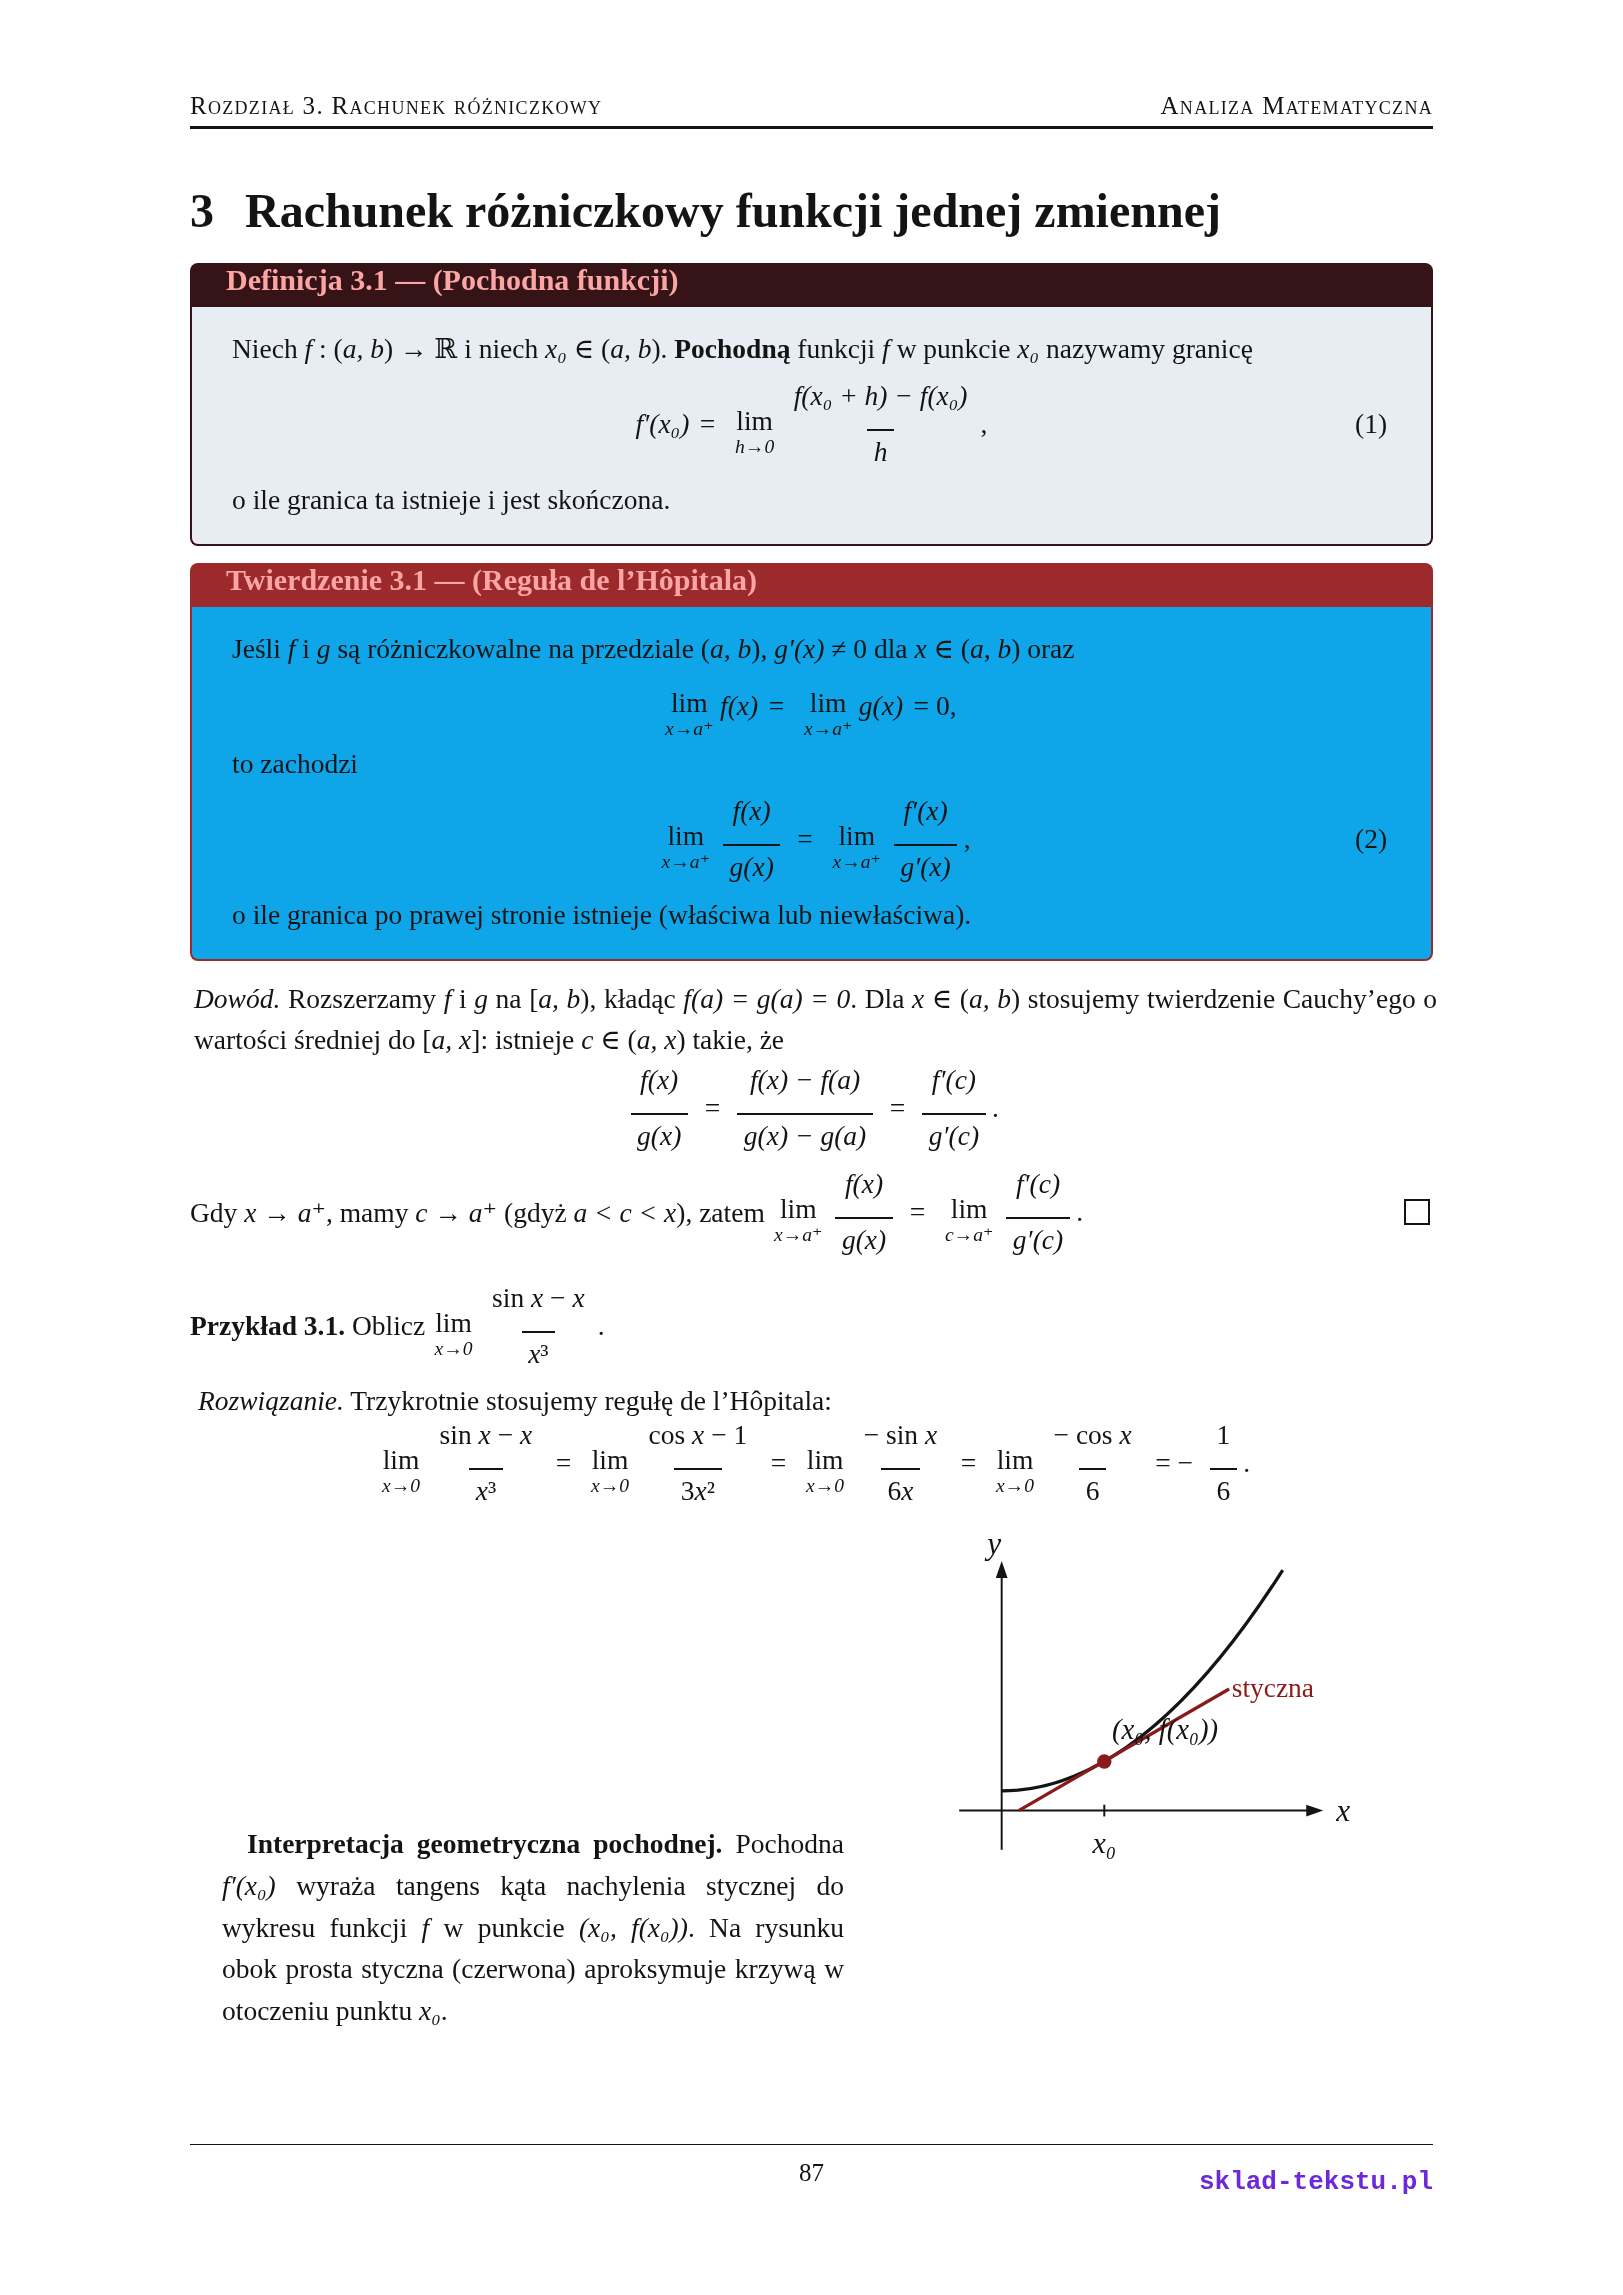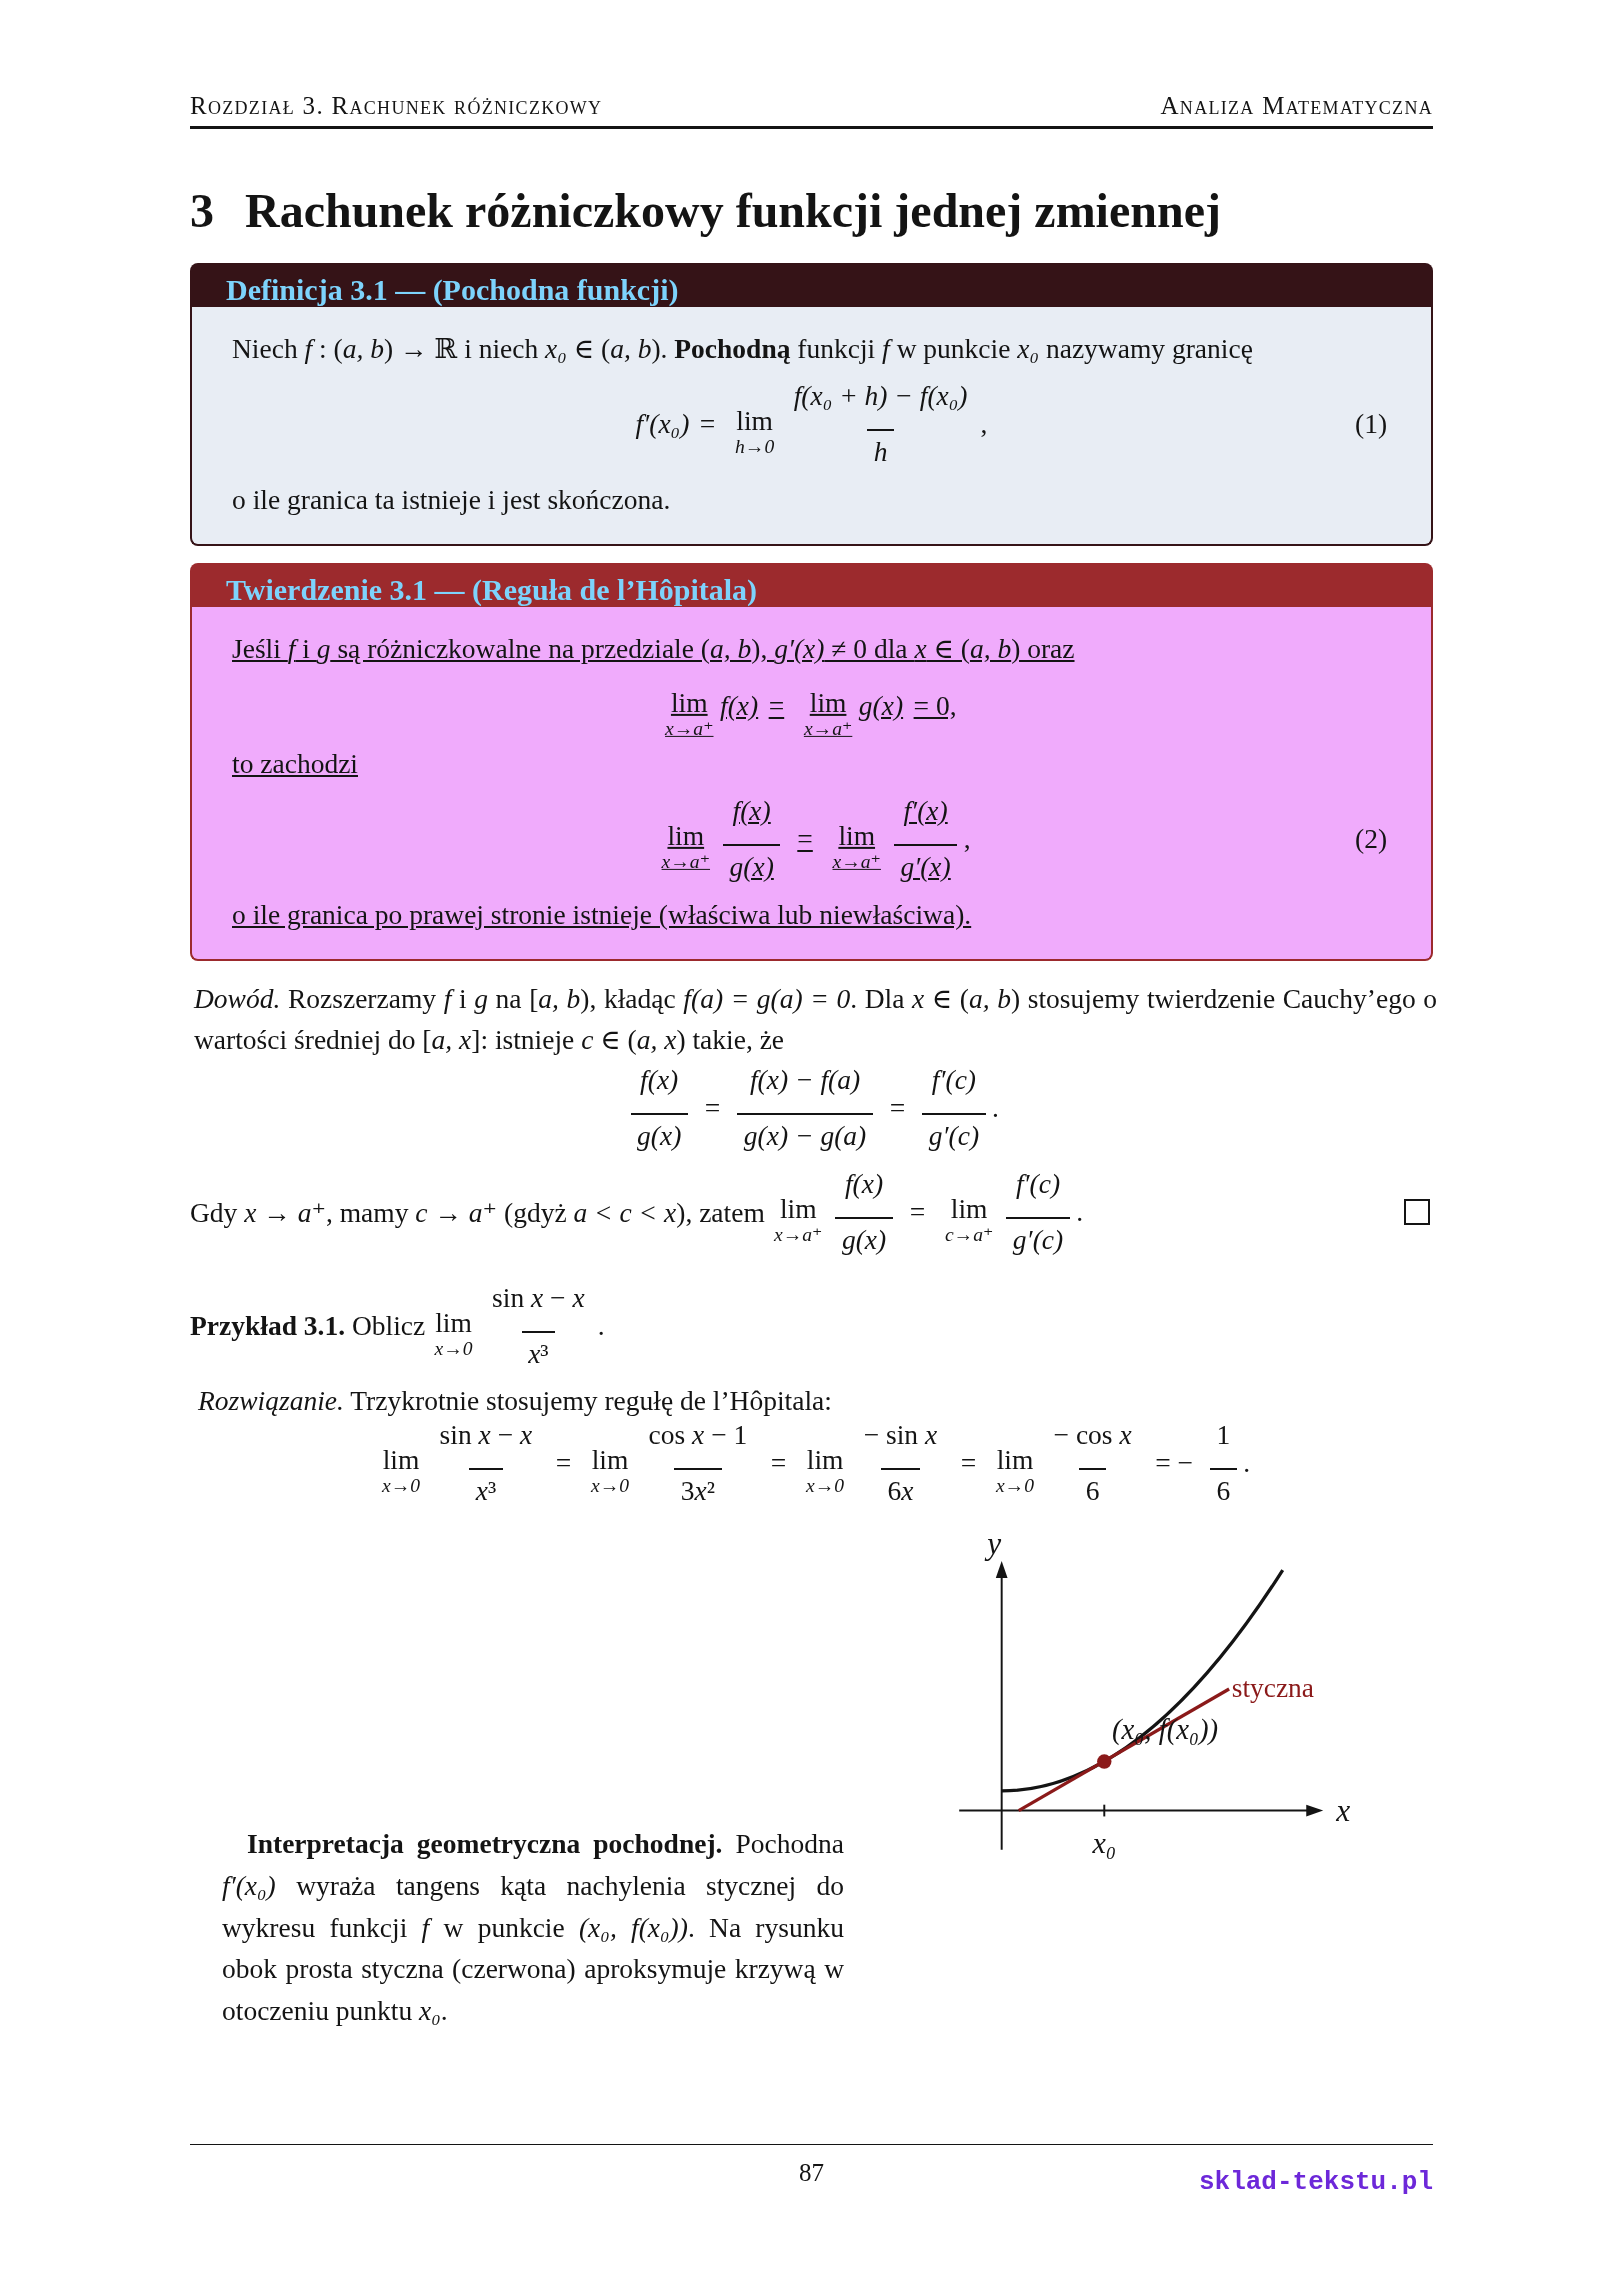--- a/index.html
+++ b/index.html
@@ -11,30 +11,30 @@
   
   .hdr{font-variant:small-caps; font-size:25px; letter-spacing:1.3px; color:#141414;}
   .hdr-left{left:190px; top:92px;}
   .hdr-right{right:190px; top:92px;}
   .hdr-rule{left:190px; top:126px; width:1243px; height:2.6px; background:#141414;}
   
   .sec-title{left:190px; top:183px; font-size:48px; font-weight:bold;}
   .sec-num{margin-right:31px;}
   
   .tbox{left:190px; width:1243px;}
-  .box-head{height:44px; display:flex; align-items:flex-end; padding-left:36px;
-    border-radius:7.9px 7.9px 0 0; font-size:30px; font-weight:bold; color:#7dd3fc;}
+  .box-head{height:44px; display:flex; align-items:flex-start; padding-left:36px;
+    border-radius:7.9px 7.9px 0 0; font-size:30px; font-weight:bold; color:#fca5a5;}
   .box-body{border-radius:0 0 7.9px 7.9px; padding:17px 36px 19.6px 36px;
     font-size:27.5px; line-height:1.5; position:relative;}
   .defbox{top:263px;}
   .defbox .box-head{background:#351317;}
   .defbox .box-body{background:#e8edf4; border:2px solid #351317; border-top:none;}
   .thmbox{top:563px;}
   .thmbox .box-head{background:#9c2a2d;}
-  .thmbox .box-body{background:#f0abfc; border:2px solid #9c2a2d; border-top:none;text-decoration:underline;}
+  .thmbox .box-body{background:#0ea5e9; border:2px solid #9c2a2d; border-top:none;}
   .jp{text-align:justify; margin:4px;}
   
   .mathline{display:flex; align-items:center; justify-content:center; font-size:27.5px; line-height:1.1;}
   .eqrow{position:relative; margin:11.8px 0;}
   .eqtag{position:absolute; right:7.9px; top:50%; transform:translateY(-50%); font-size:27.5px;}
   .limgrp{display:inline-flex; flex-direction:column; align-items:center;
     line-height:1; margin:0 6.5px 0 9.2px; transform:translateY(7.9px);}
   .limword{font-style:normal;}
   .limsub{font-size:19.6px; font-style:italic; margin-top:2.6px; white-space:nowrap;}
   .frac{display:inline-flex; flex-direction:column; align-items:center; margin:0 6.5px; line-height:1.1;gap:12px;}

